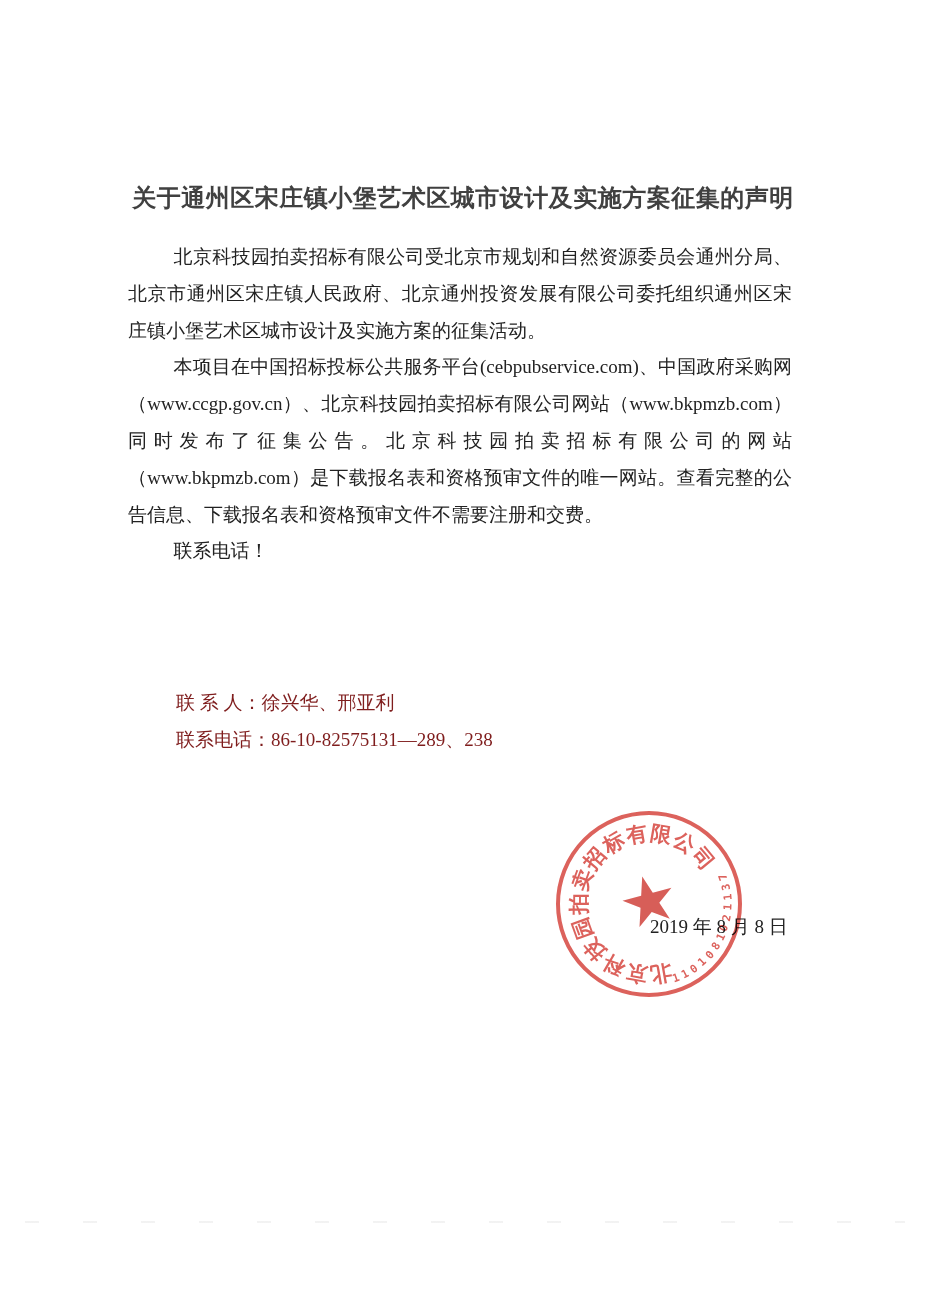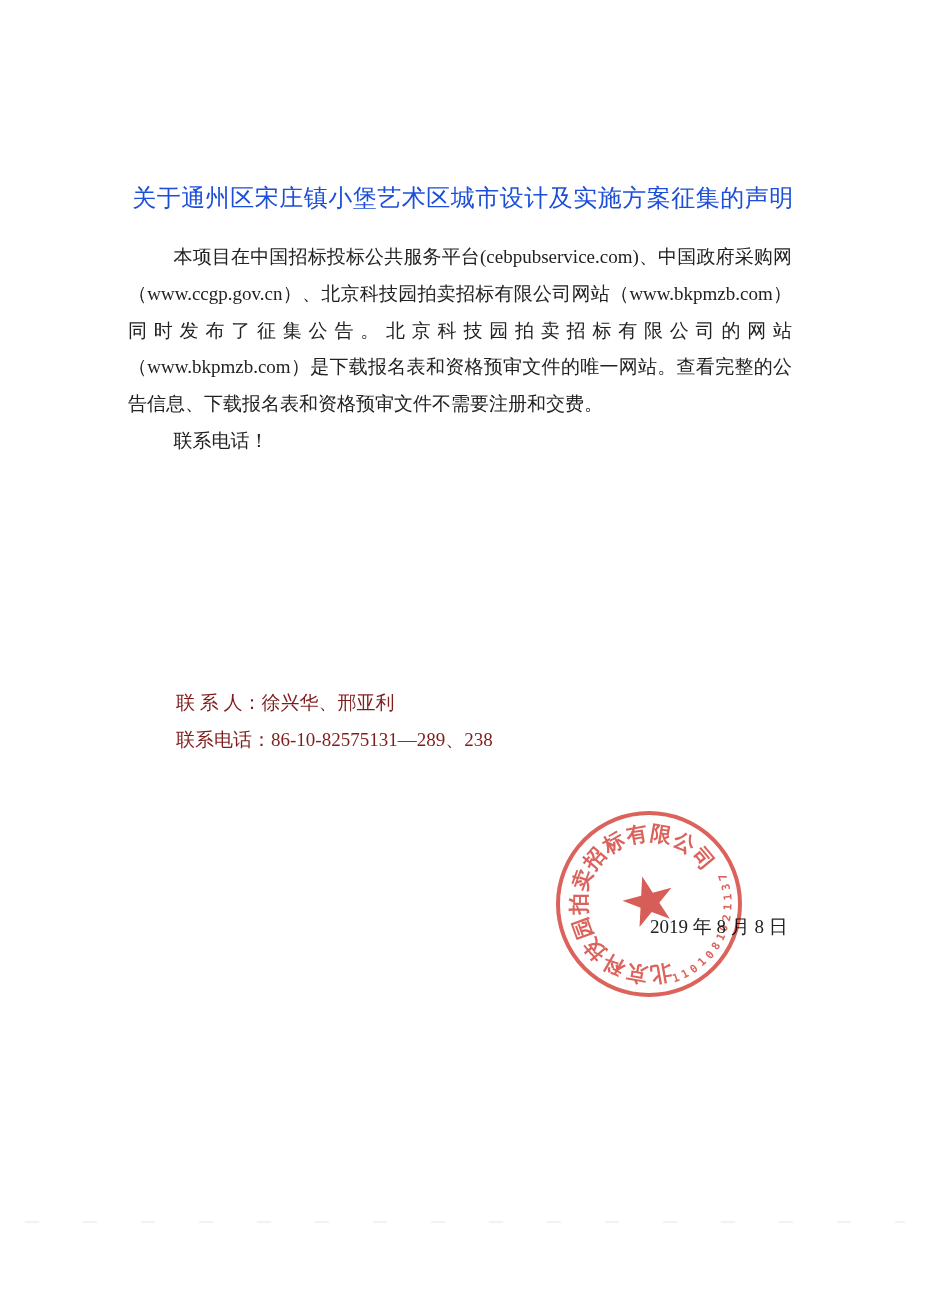--- a/index.html
+++ b/index.html
@@ -4,21 +4,21 @@
 <style>
   html,body{margin:0;padding:0;}
   body{
     width:926px;height:1309px;position:relative;background:#ffffff;
     font-family:"Liberation Serif","DejaVu Serif",serif;
     color:#1f1f1f;overflow:hidden;
   }
   .page{position:absolute;inset:0;background:#ffffff;}
   .doc-title{
     position:absolute;top:166px;left:0;width:926px;
-    text-align:center;font-size:24px;font-weight:normal;color:#1d4ed8;
+    text-align:center;font-size:24px;font-weight:bold;color:#404040;
     letter-spacing:0.5px;
   }
   .body-text{
     position:absolute;left:128px;top:239px;width:664px;
     font-size:19px;line-height:36.8px;text-align:justify;
     color:#222;
   }
   .body-text p{margin:0;text-indent:2.4em;}
   .contact{
     position:absolute;left:176px;top:684px;
@@ -63,20 +63,21 @@
   }
 </style>
 </head>
 <body>
 
 <div class="page">
 
   <h1 class="doc-title">关于通州区宋庄镇小堡艺术区城市设计及实施方案征集的声明</h1>
 
   <div class="body-text">
+    <p>北京科技园拍卖招标有限公司受北京市规划和自然资源委员会通州分局、北京市通州区宋庄镇人民政府、北京通州投资发展有限公司委托组织通州区宋庄镇小堡艺术区城市设计及实施方案的征集活动。</p>
     <p>本项目在中国招标投标公共服务平台(cebpubservice.com)、中国政府采购网（www.ccgp.gov.cn）、北京科技园拍卖招标有限公司网站（www.bkpmzb.com）同时发布了征集公告。北京科技园拍卖招标有限公司的网站（www.bkpmzb.com）是下载报名表和资格预审文件的唯一网站。查看完整的公告信息、下载报名表和资格预审文件不需要注册和交费。</p>
     <p>联系电话！</p>
   </div>
 
   <div class="contact">
     <div>联 系 人：徐兴华、邢亚利</div>
     <div>联系电话：86-10-82575131—289、238</div>
   </div>
 
   <div class="signature-date">2019 年 8 月 8 日</div>

